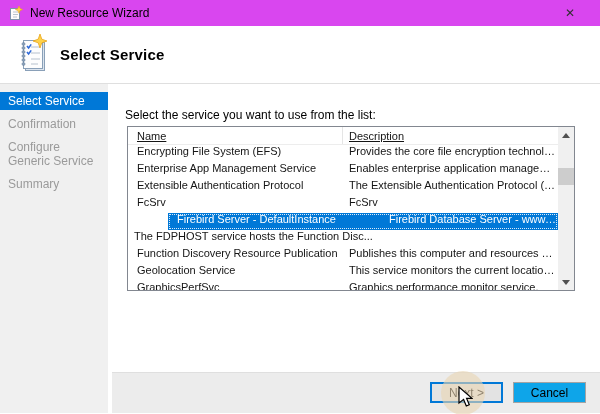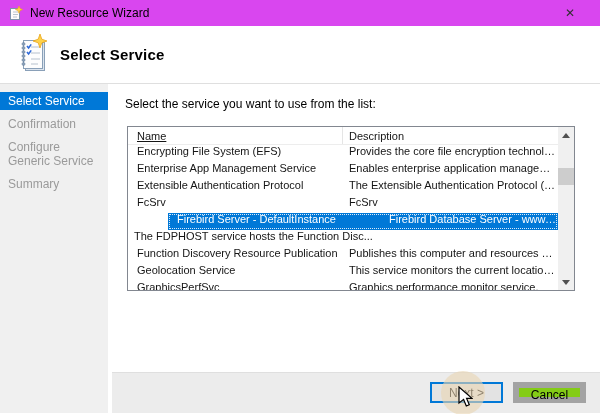--- a/index.html
+++ b/index.html
@@ -21,48 +21,48 @@
   .header-icon { width:30px; height:42px; margin-right:12px; }
   .page-title { font-size:15px; font-weight:bold; color:#000; letter-spacing:0.2px; }
 
   
   .body { display:flex; height:329px; }
   .sidebar { width:108px; background:#f0f0f0; padding-top:8px; }
   .step { font-size:12px; line-height:14px; color:#9a9a9a; padding:2px 4px 2px 8px; margin-bottom:5px; }
   .step.active { background:#0078d7; color:#fff; }
   .gap-col { width:4px; background:#fff; }
   .content { flex:1; position:relative; background:#fff; }
-  .instruction { position:absolute; left:13px; top:13px; font-size:12px; color:#000; }
+  .instruction { position:absolute; left:13px; top:24px; font-size:12px; color:#000; }
 
   
   .svc-table { position:absolute; left:15px; top:42px; width:448px; height:165px;
                border:1px solid #828790; background:#fff; font-size:11px; color:#151515; }
   .thead { display:flex; height:18px; border-bottom:1px solid #ededed; width:calc(100% - 16px); }
   .th { display:flex; align-items:center; white-space:nowrap; overflow:hidden; }
   .th-name { width:215px; padding-left:9px; border-right:1px solid #e5e5e5;text-decoration:underline; }
-  .th-desc { flex:1; padding-left:6px; }
+  .th-desc { flex:1; padding-left:6px;text-decoration:underline; }
   .rows { width:calc(100% - 16px); height:145px; overflow:hidden; }
   .row { display:flex; height:17px; align-items:flex-start; }
   .cell { white-space:nowrap; overflow:hidden; text-overflow:ellipsis; }
   .cell-name { width:215px; padding-left:9px; flex:none; }
   .cell-desc { flex:1; padding-left:6px; padding-right:2px; }
   .row.selected { background:#0078d7; color:#fff; outline:1px dotted rgba(255,255,255,0.85); outline-offset:-2px;margin-left:40px; }
 
   
   .vscroll { position:absolute; top:0; right:0; width:16px; height:163px; background:#f0f0f0; }
   .sb-btn { position:absolute; left:0; width:16px; height:16px; display:flex; align-items:center; justify-content:center; }
   .sb-up { top:0; } .sb-down { bottom:0; }
   .tri-up { width:0; height:0; border-left:4px solid transparent; border-right:4px solid transparent; border-bottom:5px solid #505050; }
   .tri-down { width:0; height:0; border-left:4px solid transparent; border-right:4px solid transparent; border-top:5px solid #505050; }
   .sb-thumb { position:absolute; left:0; top:41px; width:16px; height:17px; background:#cdcdcd; }
 
   
   .footer { position:absolute; left:0; right:0; bottom:0; height:41px; background:#ececec; border-top:1px solid #dfdfdf; }
   .btn { position:absolute; top:9px; height:21px; width:73px; font-size:12px; color:#000;
-         font-family:"Liberation Sans", sans-serif; background:#84cc16; border:6px solid #a3a3a3; cursor:default; }
+         font-family:"Liberation Sans", sans-serif; background:#0ea5e9; border:1px solid #a3a3a3; cursor:default; }
   .btn-next { left:318px; border:2px solid #0078d7; background:#e3e3e3; }
   .btn-cancel { left:401px; }
 
   
   .click-highlight { position:absolute; left:441px; top:371px; width:44px; height:44px; border-radius:50%;
                      background:rgba(233,214,178,0.6); pointer-events:none; }
   .cursor { position:absolute; left:458px; top:386px; pointer-events:none; }
 </style>
 </head>
 <body>

